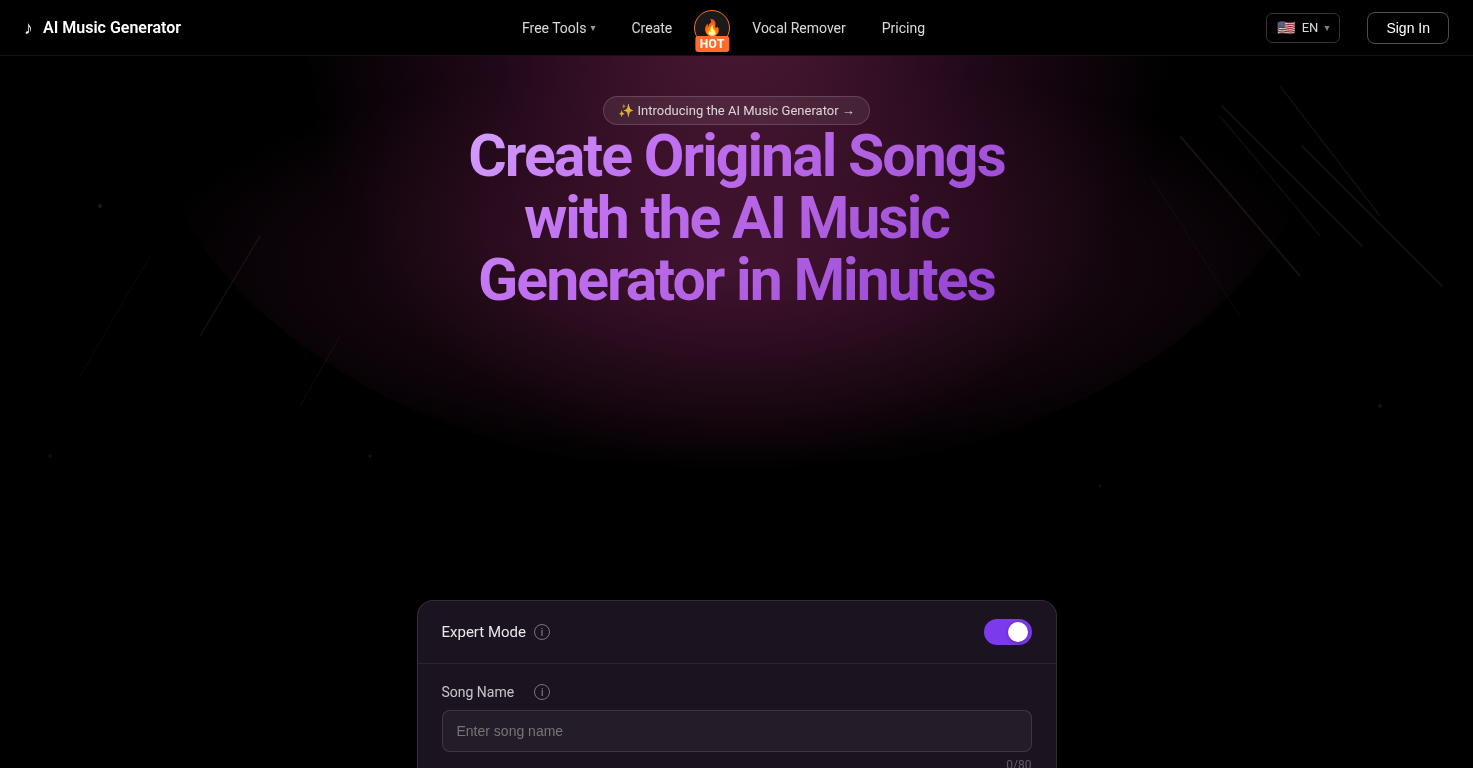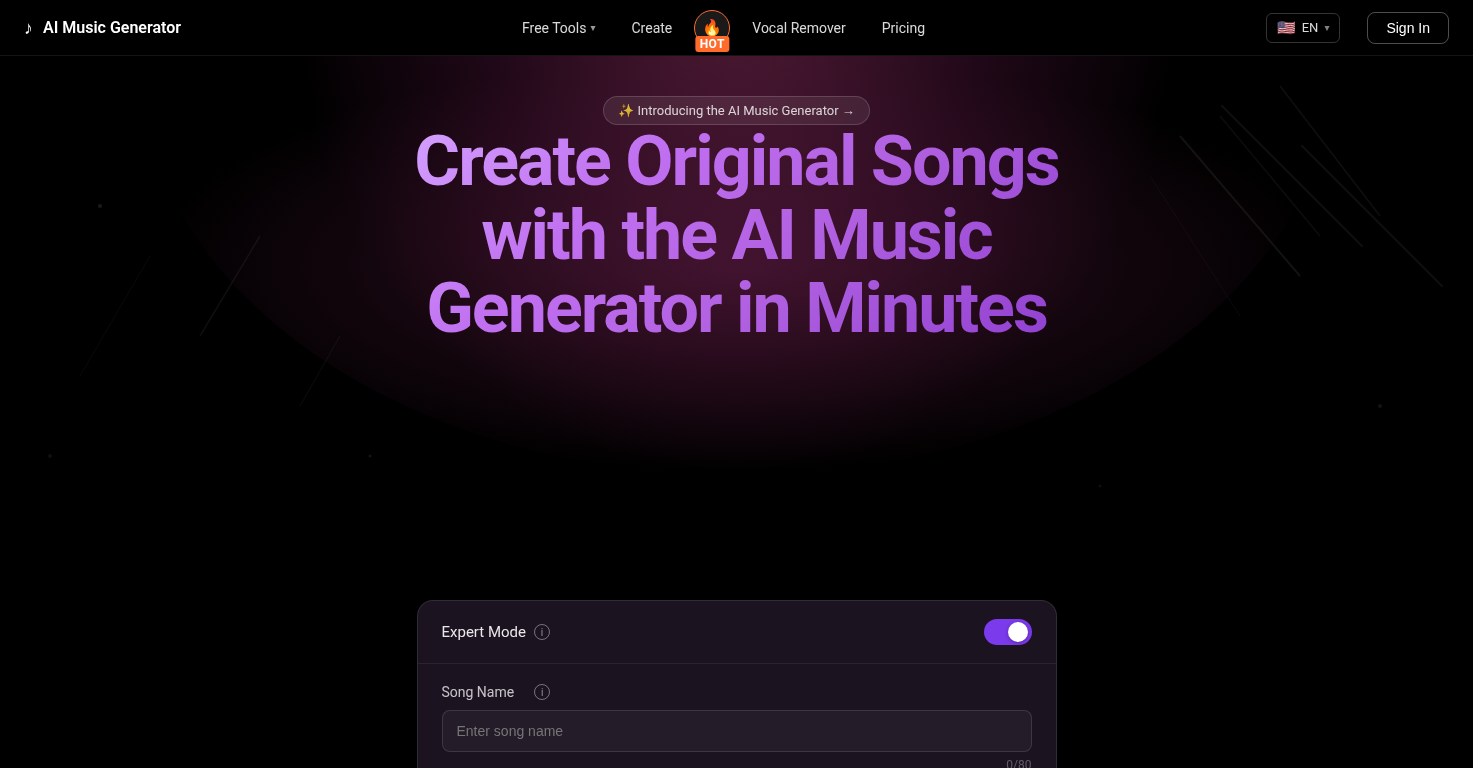--- a/index.html
+++ b/index.html
@@ -220,21 +220,21 @@
       padding: 6px 14px;
       font-size: 13px;
       color: rgba(255,255,255,0.8);
       position: relative;
       z-index: 2;
       cursor: pointer;
     }
 
     .hero-title {
       text-align: center;
-      font-size: 70px;
+      font-size: 59px;
       font-weight: 700;
       line-height: 1.05;
       letter-spacing: -2px;
       position: relative;
       z-index: 2;
       background: linear-gradient(135deg, #d4a0ff 0%, #c070f0 30%, #b060e0 60%, #9040d0 100%);
       -webkit-background-clip: text;
       -webkit-text-fill-color: transparent;
       background-clip: text;
       max-width: 900px;

